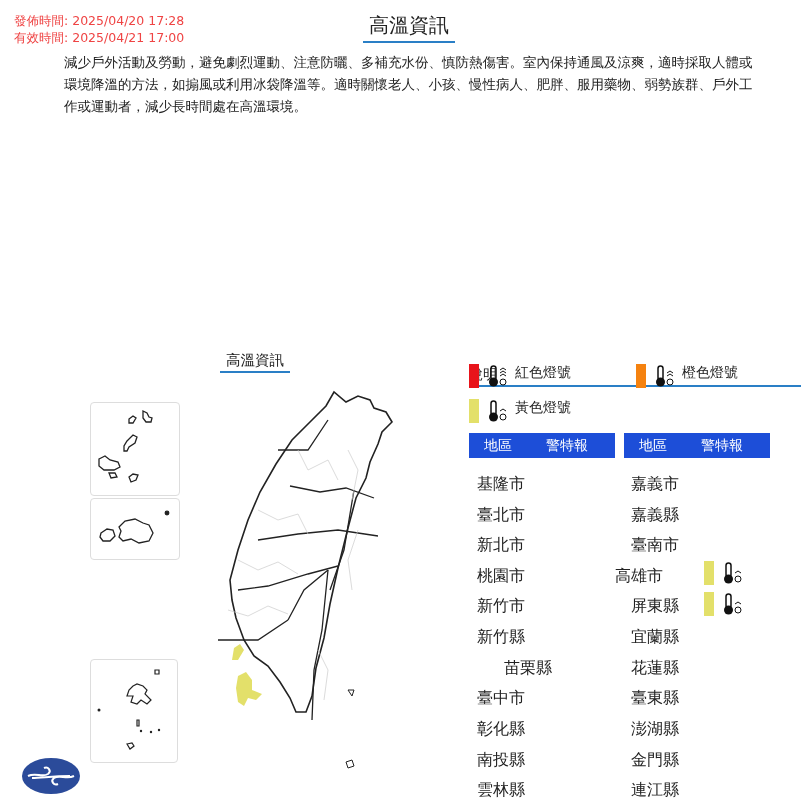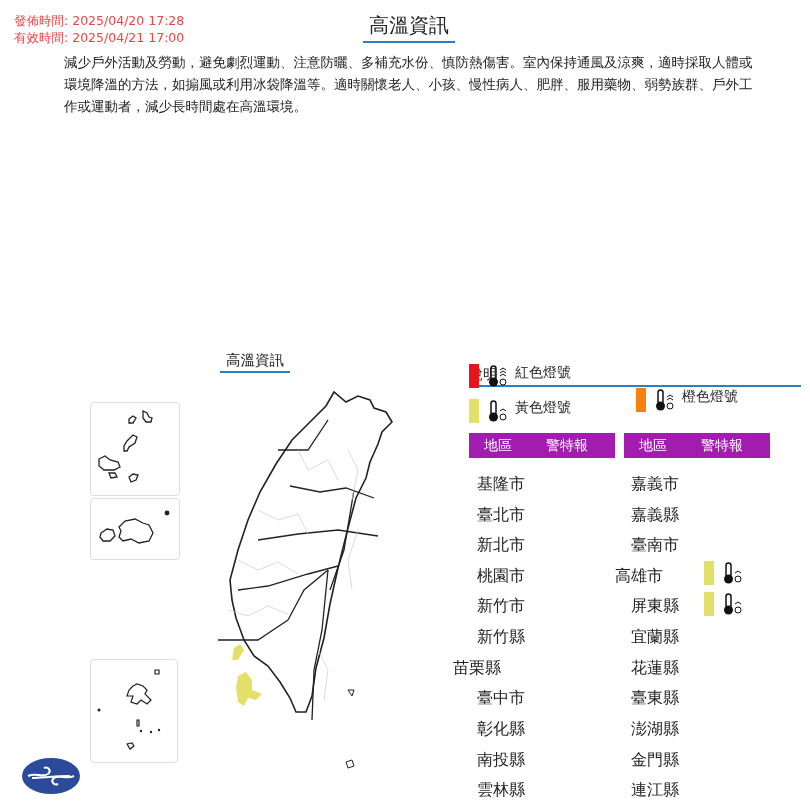--- a/index.html
+++ b/index.html
@@ -7,21 +7,21 @@
   .meta{position:absolute;left:14px;top:12px;font-size:12.5px;line-height:17px;color:#ef4444;}
   .top-title{position:absolute;left:363px;top:12px;font-size:20px;color:#222;padding:0 6px 2px 6px;border-bottom:2px solid #2a7fc6;}
   .body-text{position:absolute;left:64px;top:51px;width:700px;font-size:13.5px;line-height:22px;color:#222;}
   .body-text p{margin:0;}
   .map-title{position:absolute;left:220px;top:351px;font-size:14.5px;color:#222;padding:0 6px 1px 6px;border-bottom:2px solid #2a7fc6;}
   .inset{position:absolute;border:1px solid #ddd;border-radius:4px;background:#fff;}
   .legend-head{position:absolute;left:469px;top:340px;width:332px;font-size:14px;border-bottom:2px solid #2a7fc6;padding-bottom:1px;margin-top:26px;}
   .legend-item{position:absolute;display:flex;font-size:14px;color:#222;}
   .swatch{width:10px;height:24px;margin-right:8px;}
   .thermo{width:22px;height:24px;margin-right:6px;}
-  .thead{position:absolute;top:433px;height:25px;background:#a21caf;color:#fff;font-size:14px;display:flex;align-items:center;}
+  .thead{position:absolute;top:433px;height:25px;background:#1d4ed8;color:#fff;font-size:14px;display:flex;align-items:center;}
   .thead span{display:inline-block;}
   .cell{position:absolute;font-size:16px;color:#222;}
   .alert{position:absolute;display:flex;align-items:center;}
   .logo{position:absolute;left:22px;top:758px;width:58px;height:36px;border-radius:50%;background:#2b4b9a;}
 </style>
 </head>
 <body>
 
 <div class="meta">
   <div><span>發佈時間:</span> <span>2025/04/20 17:28</span></div>
@@ -114,21 +114,21 @@
 <div class="legend-item" style="left:469px;top:364px;">
   <div class="swatch" style="background:#e8141b;"></div>
   <svg class="thermo" viewBox="0 0 22 24">
       <rect x="4" y="2" width="5" height="14" rx="2.5" fill="none" stroke="#111" stroke-width="1.5"></rect>
       <circle cx="6.5" cy="18" r="4.5" fill="#111"></circle>
       <path d="M13 6 l3 -2 3 2 M13 9 l3 -2 3 2 M13 12 l3 -2 3 2" stroke="#111" fill="none" stroke-width="1"></path>
       <circle cx="16" cy="18" r="3" fill="none" stroke="#111" stroke-width="1"></circle>
     </svg>
   <span>紅色燈號</span>
 </div>
-<div class="legend-item" style="left:636px;top:364px;margin-top:24px;">
+<div class="legend-item" style="left:636px;top:364px;">
   <div class="swatch" style="background:#f5820f;"></div>
   <svg class="thermo" viewBox="0 0 22 24">
       <rect x="4" y="2" width="5" height="14" rx="2.5" fill="none" stroke="#111" stroke-width="1.5"></rect>
       <circle cx="6.5" cy="18" r="4.5" fill="#111"></circle>
       <path d="M13 9 l3 -2 3 2 M13 12 l3 -2 3 2" stroke="#111" fill="none" stroke-width="1"></path>
       <circle cx="16" cy="18" r="3" fill="none" stroke="#111" stroke-width="1"></circle>
     </svg>
   <span>橙色燈號</span>
 </div>
 <div class="legend-item" style="left:469px;top:399px;">
@@ -150,21 +150,21 @@
   <span style="margin-left:15px;">地區</span>
   <span style="margin-left:34px;">警特報</span>
 </div>
 
 <div class="cell" style="left:477px;top:474px;">基隆市</div>
 <div class="cell" style="left:477px;top:505px;">臺北市</div>
 <div class="cell" style="left:477px;top:535px;">新北市</div>
 <div class="cell" style="left:477px;top:566px;">桃園市</div>
 <div class="cell" style="left:477px;top:596px;">新竹市</div>
 <div class="cell" style="left:477px;top:627px;">新竹縣</div>
-<div class="cell" style="left:453px;top:658px;">苗栗縣</div>
+<div class="cell" style="left:504px;top:658px;">苗栗縣</div>
 <div class="cell" style="left:477px;top:688px;">臺中市</div>
 <div class="cell" style="left:477px;top:719px;">彰化縣</div>
 <div class="cell" style="left:477px;top:750px;">南投縣</div>
 <div class="cell" style="left:477px;top:780px;">雲林縣</div>
 
 <div class="cell" style="left:631px;top:474px;">嘉義市</div>
 <div class="cell" style="left:631px;top:505px;">嘉義縣</div>
 <div class="cell" style="left:631px;top:535px;">臺南市</div>
 <div class="cell" style="left:615px;top:566px;">高雄市</div>
 <div class="cell" style="left:631px;top:596px;">屏東縣</div>

